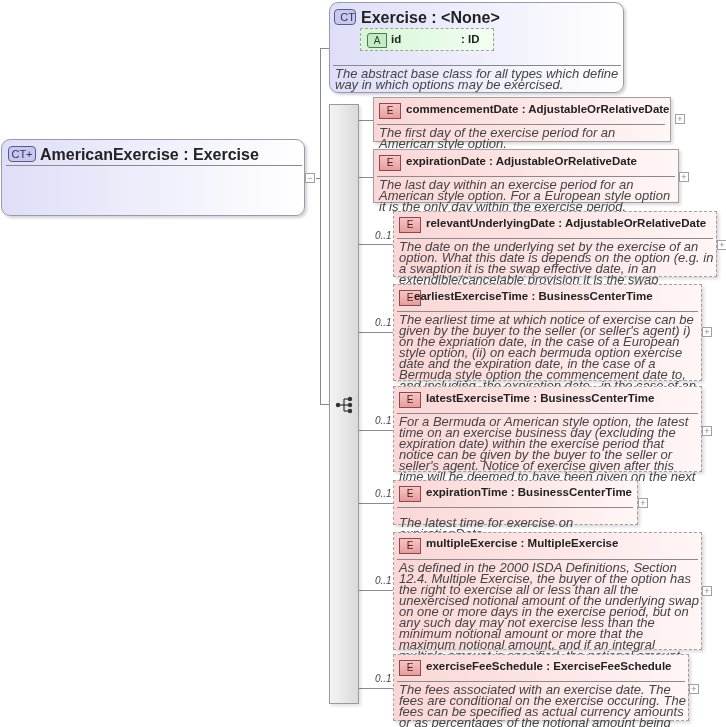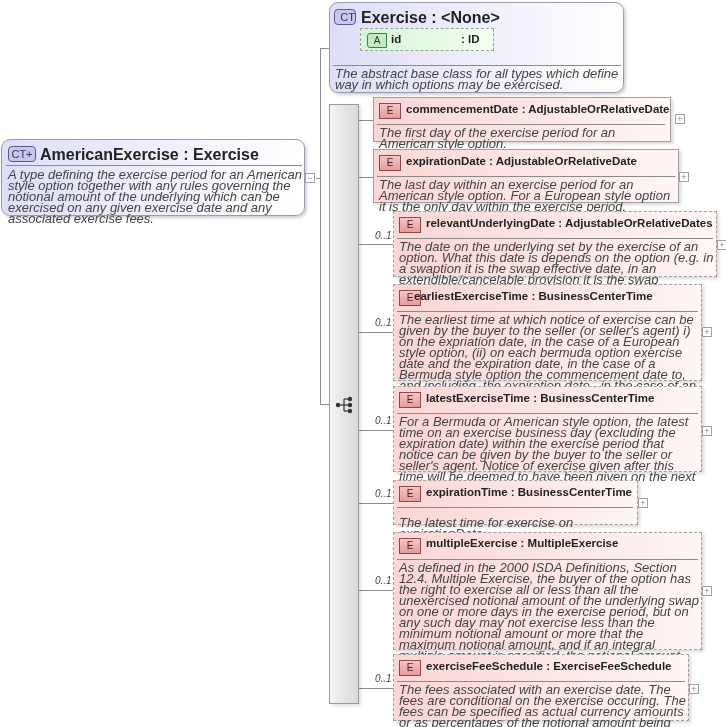--- a/index.html
+++ b/index.html
@@ -58,21 +58,20 @@
 <div class="line" style="left:358px;top:332px;width:36px;height:1px;"></div>
 <div class="line" style="left:358px;top:430px;width:36px;height:1px;"></div>
 <div class="line" style="left:358px;top:503px;width:36px;height:1px;"></div>
 <div class="line" style="left:358px;top:590px;width:36px;height:1px;"></div>
 <div class="line" style="left:358px;top:688px;width:36px;height:1px;"></div>
 
 <div class="ct-box" style="left:1px;top:139px;width:304px;height:77px;">
   <div class="ct-badge" style="left:6px;top:6px;width:26px;">CT+</div>
   <div class="ct-title" style="left:38px;top:6px;">AmericanExercise : Exercise</div>
   <div class="hr" style="left:4px;top:25px;width:296px;"></div>
-  <div class="doc" style="left:6px;top:29px;width:296px;">A type defining the exercise period for an American style option together with any rules governing the notional amount of the underlying which can be exercised on any given exercise date and any associated exercise fees.</div>
 </div>
 <div class="plus" style="left:305px;top:173px;">−</div>
 
 <div class="ct-box" style="left:329px;top:2px;width:295px;height:91px;">
   <div class="ct-badge" style="left:4px;top:6px;width:20px;text-align:right;">CT</div>
   <div class="ct-title" style="left:31px;top:6px;">Exercise : &lt;None&gt;</div>
   <div class="attr-box" style="left:30px;top:25px;width:134px;">
     <div class="a-badge" style="left:6px;top:4px;">A</div>
     <div class="el-title" style="left:30px;top:4px;">id</div>
     <div class="el-title" style="left:100px;top:4px;">: ID</div>
@@ -106,21 +105,21 @@
   <div class="e-badge" style="left:5px;top:5px;">E</div>
   <div class="el-title" style="left:32px;top:5px;">expirationDate : AdjustableOrRelativeDate</div>
   <div class="hr" style="left:3px;top:26px;width:298px;"></div>
   <div class="doc" style="left:5px;top:29px;width:298px;">The last day within an exercise period for an American style option. For a European style option it is the only day within the exercise period.</div>
 </div>
 <div class="plus" style="left:679px;top:172px;">+</div>
 
 <div class="card" style="left:375px;top:230px;">0..1</div>
 <div class="el-box dashed" style="left:393px;top:211px;width:324px;height:66px;">
   <div class="e-badge" style="left:5px;top:5px;">E</div>
-  <div class="el-title" style="left:32px;top:5px;">relevantUnderlyingDate : AdjustableOrRelativeDates</div>
+  <div class="el-title" style="left:32px;top:5px;">relevantUnderlyingDate : AdjustableOrRelativeDate</div>
   <div class="hr" style="left:3px;top:26px;width:316px;"></div>
   <div class="doc" style="left:5px;top:29px;width:316px;">The date on the underlying set by the exercise of an option. What this date is depends on the option (e.g. in a swaption it is the swap effective date, in an extendible/cancelable provision it is the swap termination date).</div>
 </div>
 <div class="plus" style="left:717px;top:240px;">+</div>
 
 <div class="card" style="left:375px;top:317px;">0..1</div>
 <div class="el-box dashed" style="left:393px;top:284px;width:309px;height:97px;">
   <div class="e-badge" style="left:5px;top:5px;">E</div>
   <div class="el-title" style="left:20px;top:5px;">earliestExerciseTime : BusinessCenterTime</div>
   <div class="hr" style="left:3px;top:26px;width:301px;"></div>

